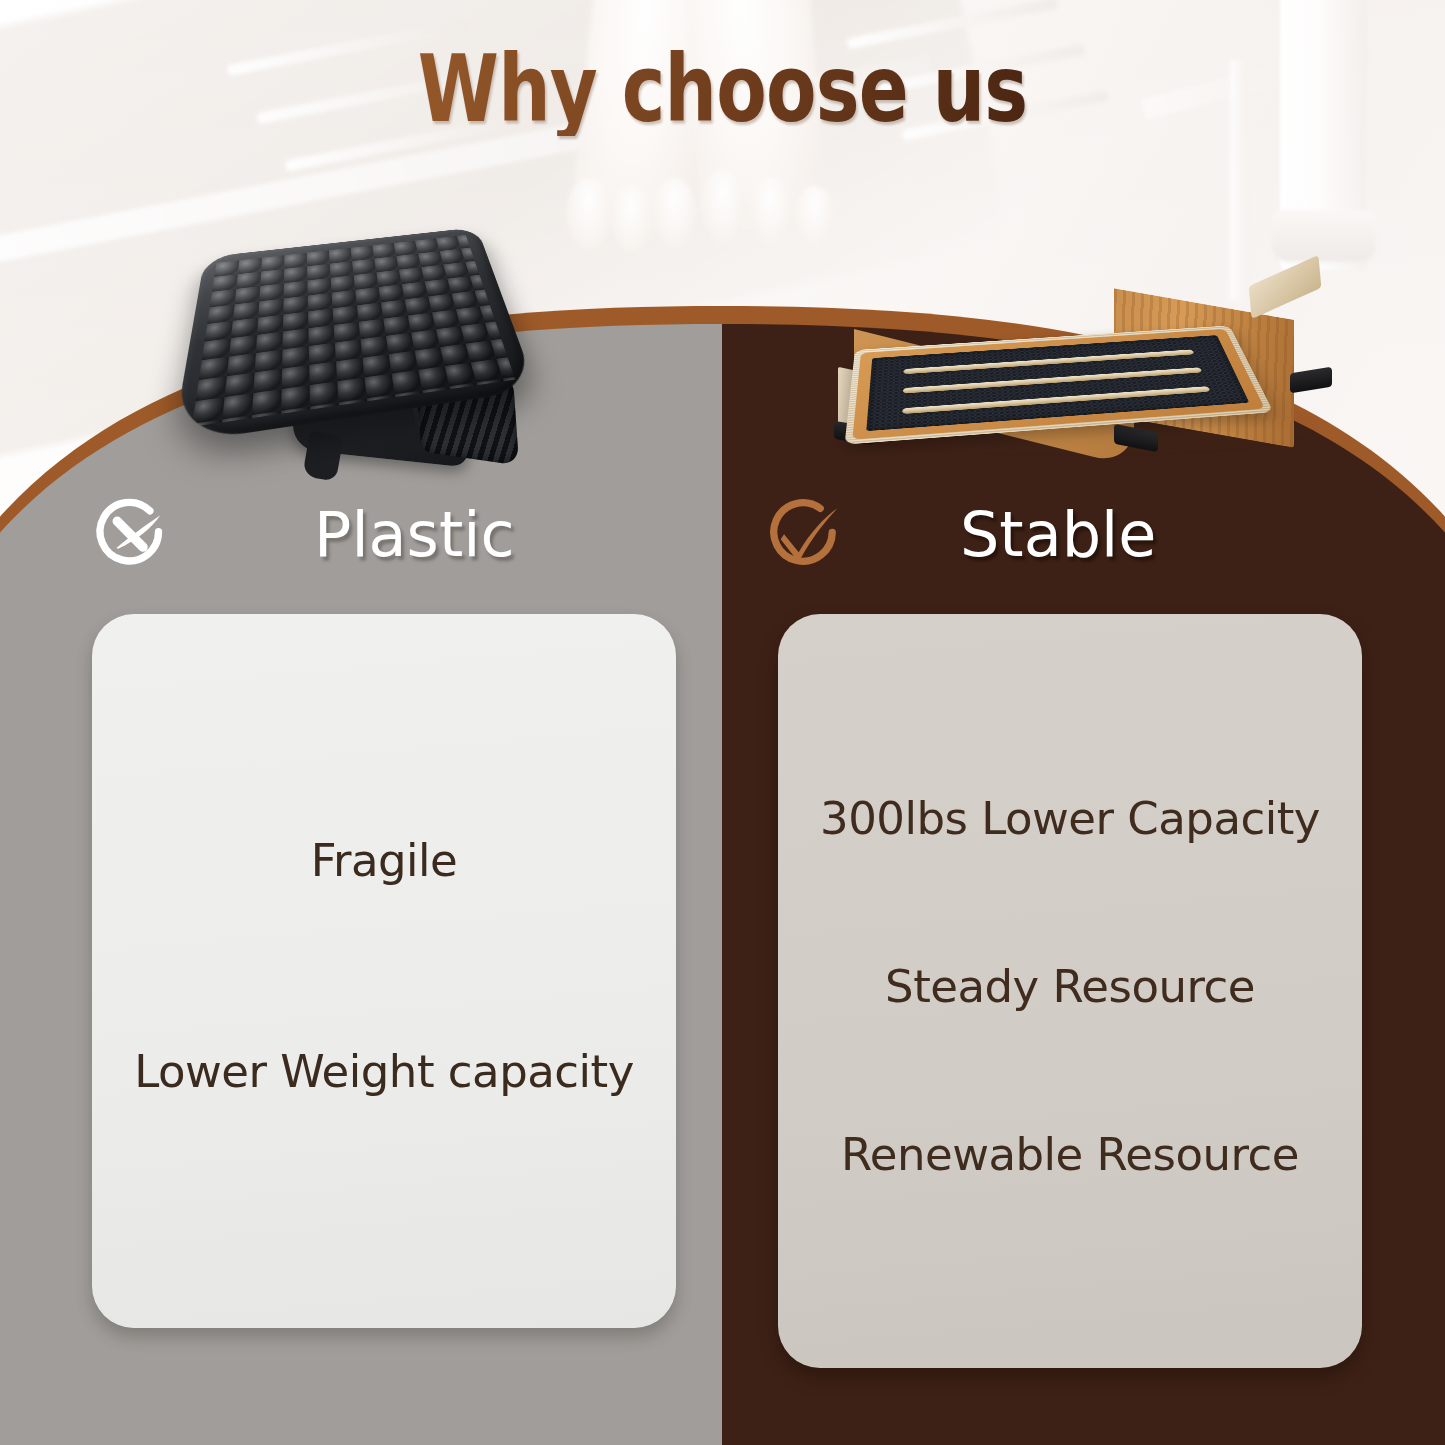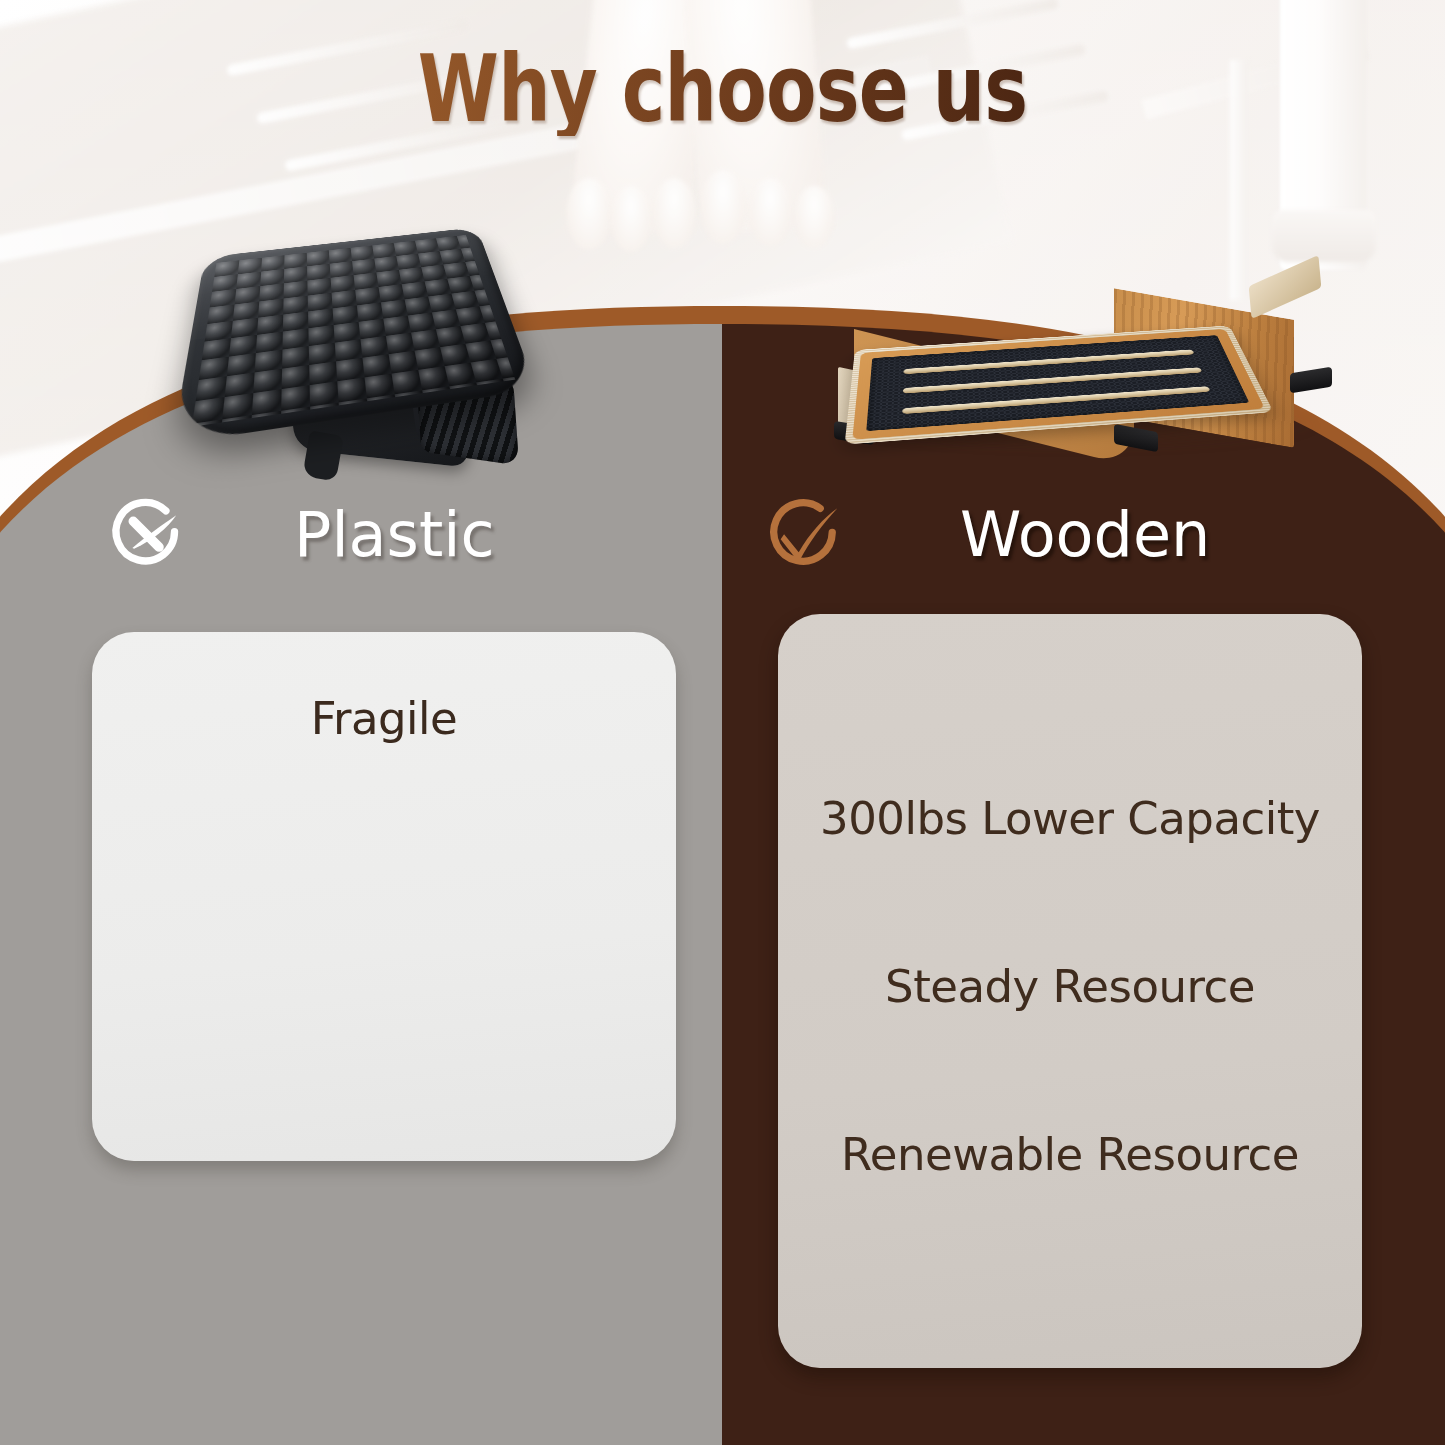--- a/index.html
+++ b/index.html
@@ -256,21 +256,21 @@
   .wd-stripe.s2 { top:47%; }
   .wd-stripe.s3 { top:74%; }
   .wd-backlip {
     position:absolute; left:432px; top:18px; width:70px; height:34px;
     background:linear-gradient(150deg,#eadcc3,#cab58e);
     border-radius:4px; transform:skewY(-20deg) rotate(-5deg);
   }
 
   
   .hdr { position:absolute; z-index:7; display:flex; align-items:center; }
-  .hdr-plastic { left:104px; top:492px; }
+  .hdr-plastic { left:88px; top:492px;gap:36px; }
   .hdr-wooden  { left:760px; top:492px; }
   .hdr-icon { width:86px; height:86px; flex:0 0 86px; }
   .hdr-label {
     font-family:"DejaVu Sans", sans-serif;
     font-size:62px;
     color:#ffffff;
     letter-spacing:0px;
     line-height:1;
   }
   .hdr-plastic .hdr-label { margin-left:104px; text-shadow:3px 4px 3px rgba(70,65,60,.45); }
@@ -279,24 +279,23 @@
   
   .card {
     position:absolute; z-index:7;
     border-radius:42px;
     display:flex; flex-direction:column;
     justify-content:space-evenly;
     align-items:center;
     padding:62px 26px 70px;
   }
   .card-plastic {
-    left:92px; top:632px; width:584px; height:529px;
+    left:92px; top:614px; width:584px; height:714px;
     background:linear-gradient(175deg,#f0f0ef 0%, #ececeb 60%, #e6e6e5 100%);
     box-shadow:0 9px 16px rgba(60,55,50,.30);
-    justify-content:space-between;
   }
   .card-wooden {
     left:778px; top:614px; width:584px; height:754px;
     background:linear-gradient(175deg,#d6d0ca 0%, #d2ccc6 60%, #cbc5bf 100%);
     box-shadow:0 9px 18px rgba(25,12,5,.42);
   }
   .feature {
     font-family:"DejaVu Sans", sans-serif;
     font-size:45px;
     color:#3b2a1e;
@@ -399,25 +398,26 @@
       <path d="M 33,65 C 48,52 68,38 84,27 C 74,42 58,55 35,66 Z" fill="#ffffff"></path>
     </svg>
     <span class="hdr-label">Plastic</span>
   </div>
 
   <div class="hdr hdr-wooden">
     <svg class="hdr-icon" viewBox="0 0 100 100">
       <path d="M 70,19 A 34 34 0 1 0 84,47" fill="none" stroke="#B5713C" stroke-width="8.5" stroke-linecap="round"></path>
       <path d="M 28,49 L 45,70 C 58,48 74,30 90,19 C 72,38 58,58 47,78 L 42,78 L 24,55 Z" fill="#B5713C"></path>
     </svg>
-    <span class="hdr-label">Wooden</span>
+    <span class="hdr-label">Stable</span>
   </div>
 
   <div class="card card-plastic">
     <div class="feature">Fragile</div>
+    <div class="feature">Lower Weight capacity</div>
   </div>
 
   <div class="card card-wooden">
     <div class="feature">300lbs Lower Capacity</div>
     <div class="feature">Steady Resource</div>
     <div class="feature">Renewable Resource</div>
   </div>
 
 </div>
 

